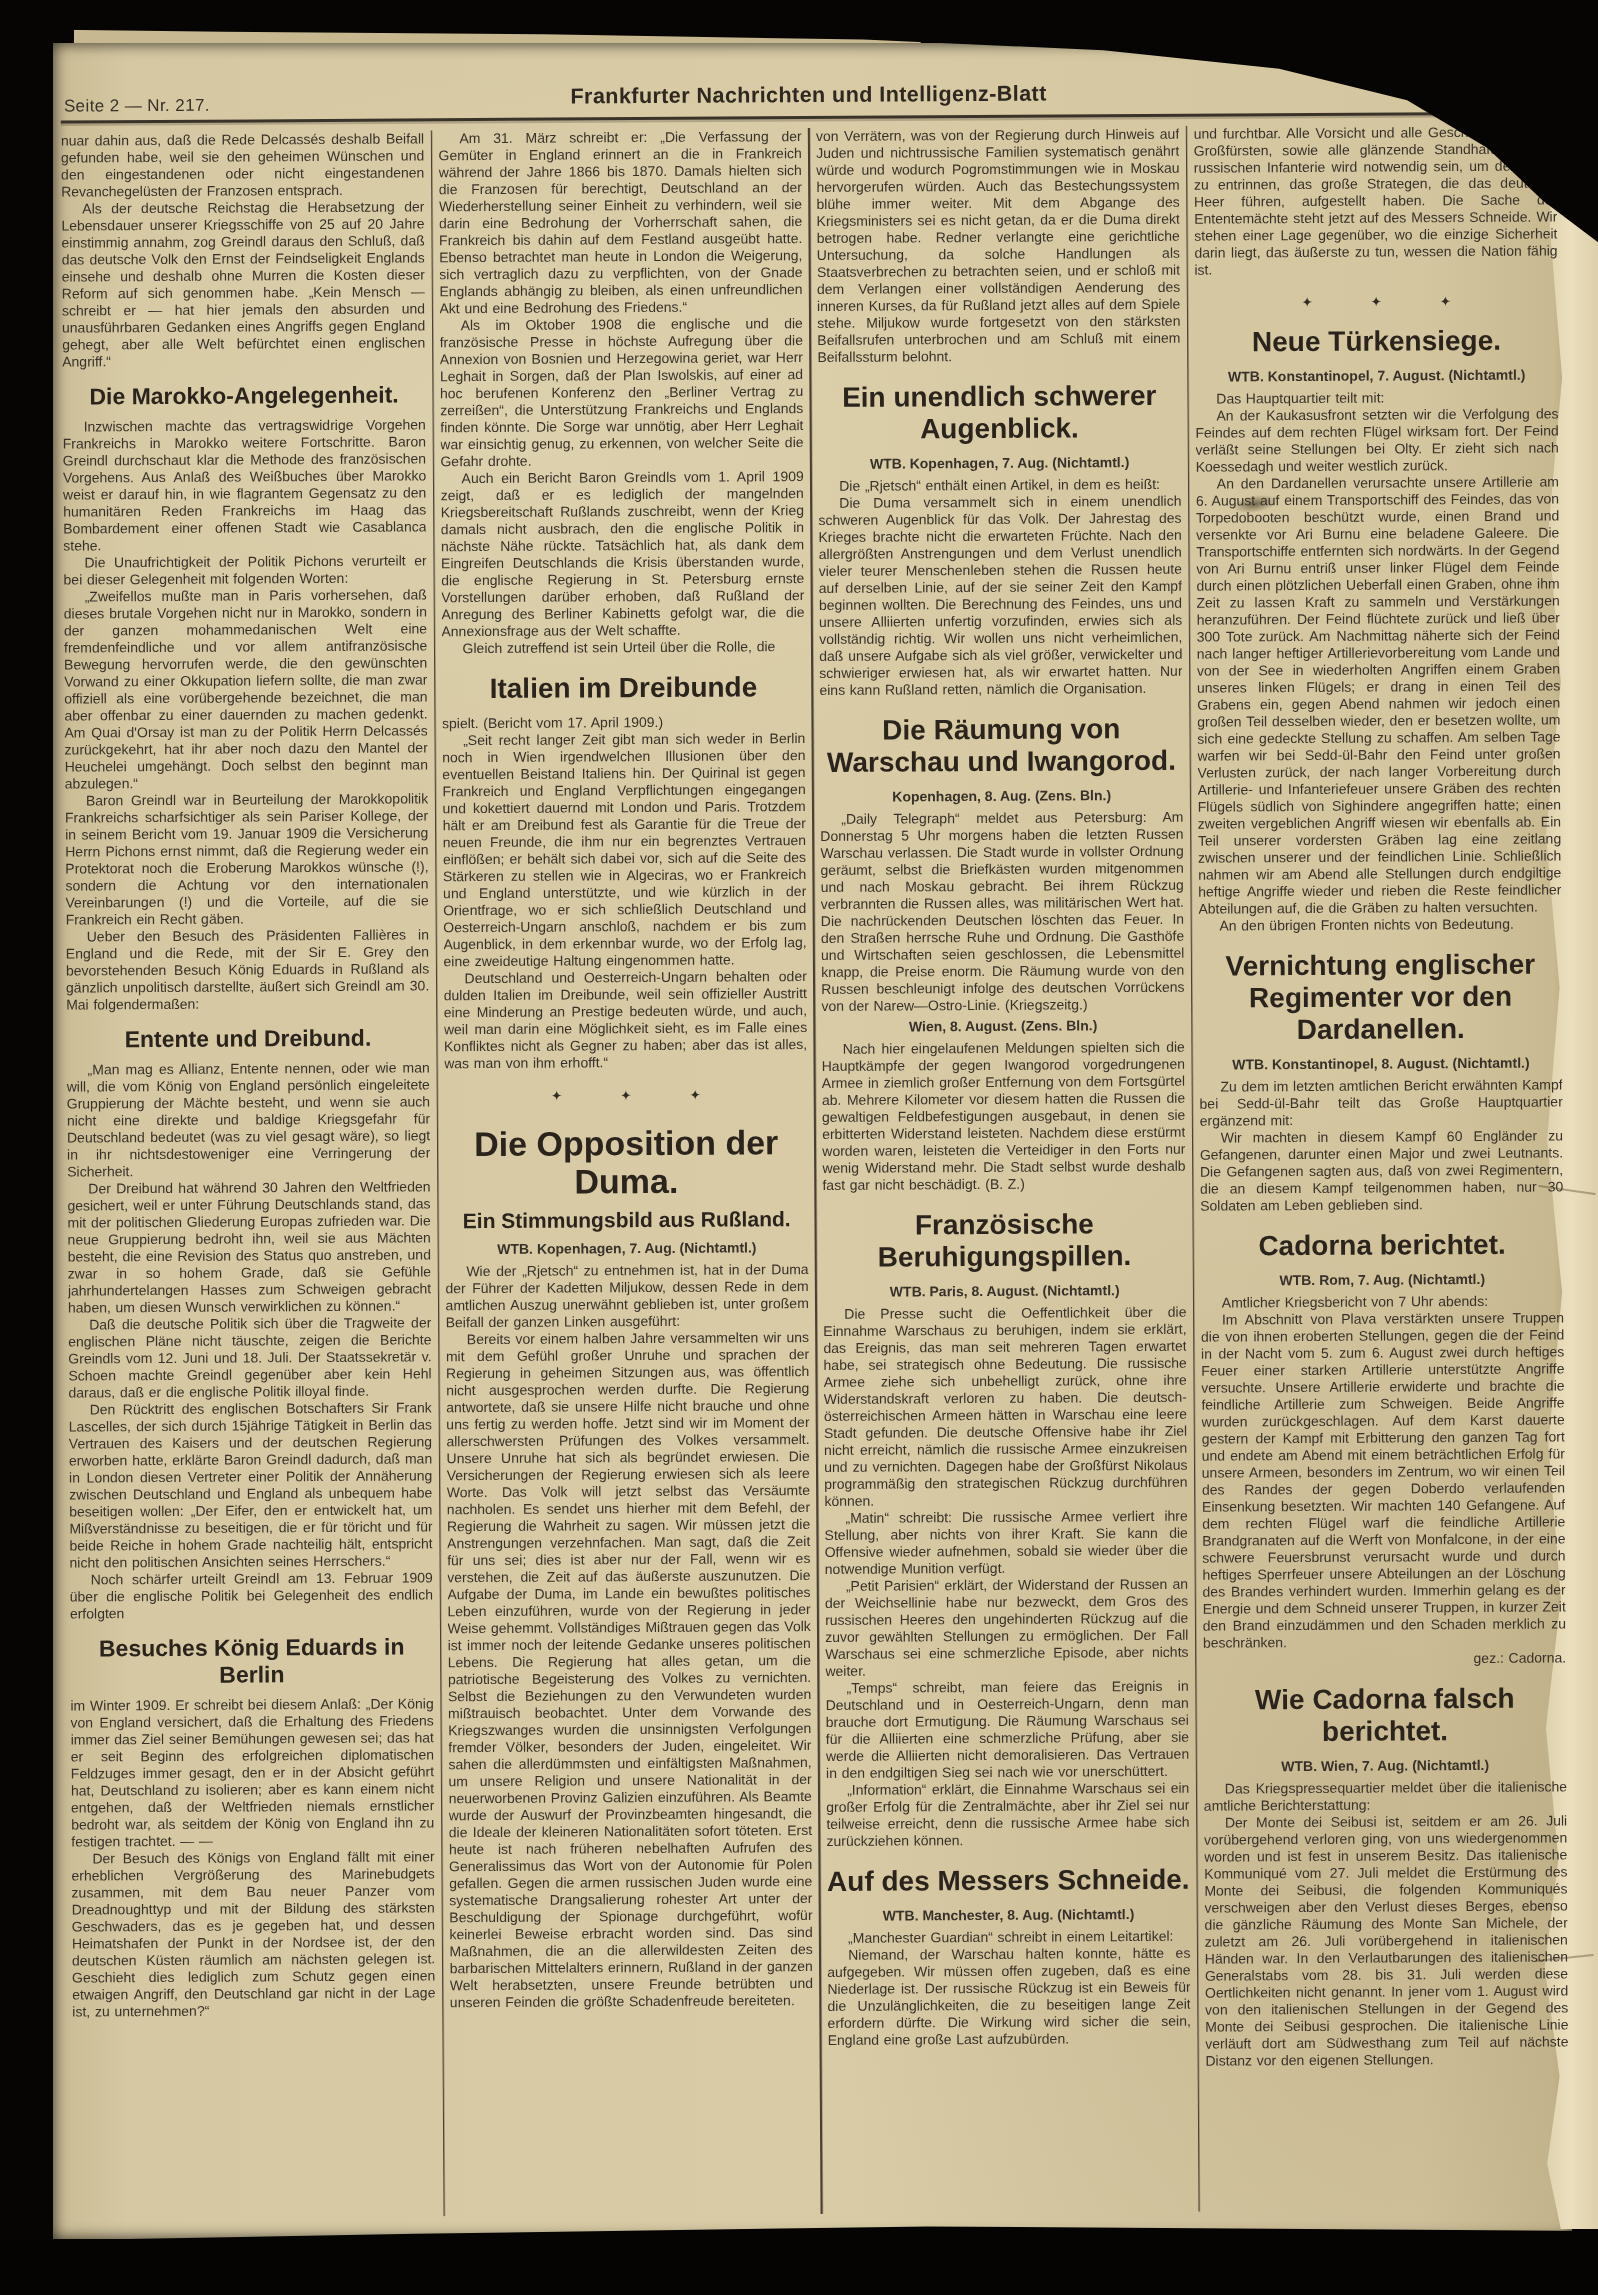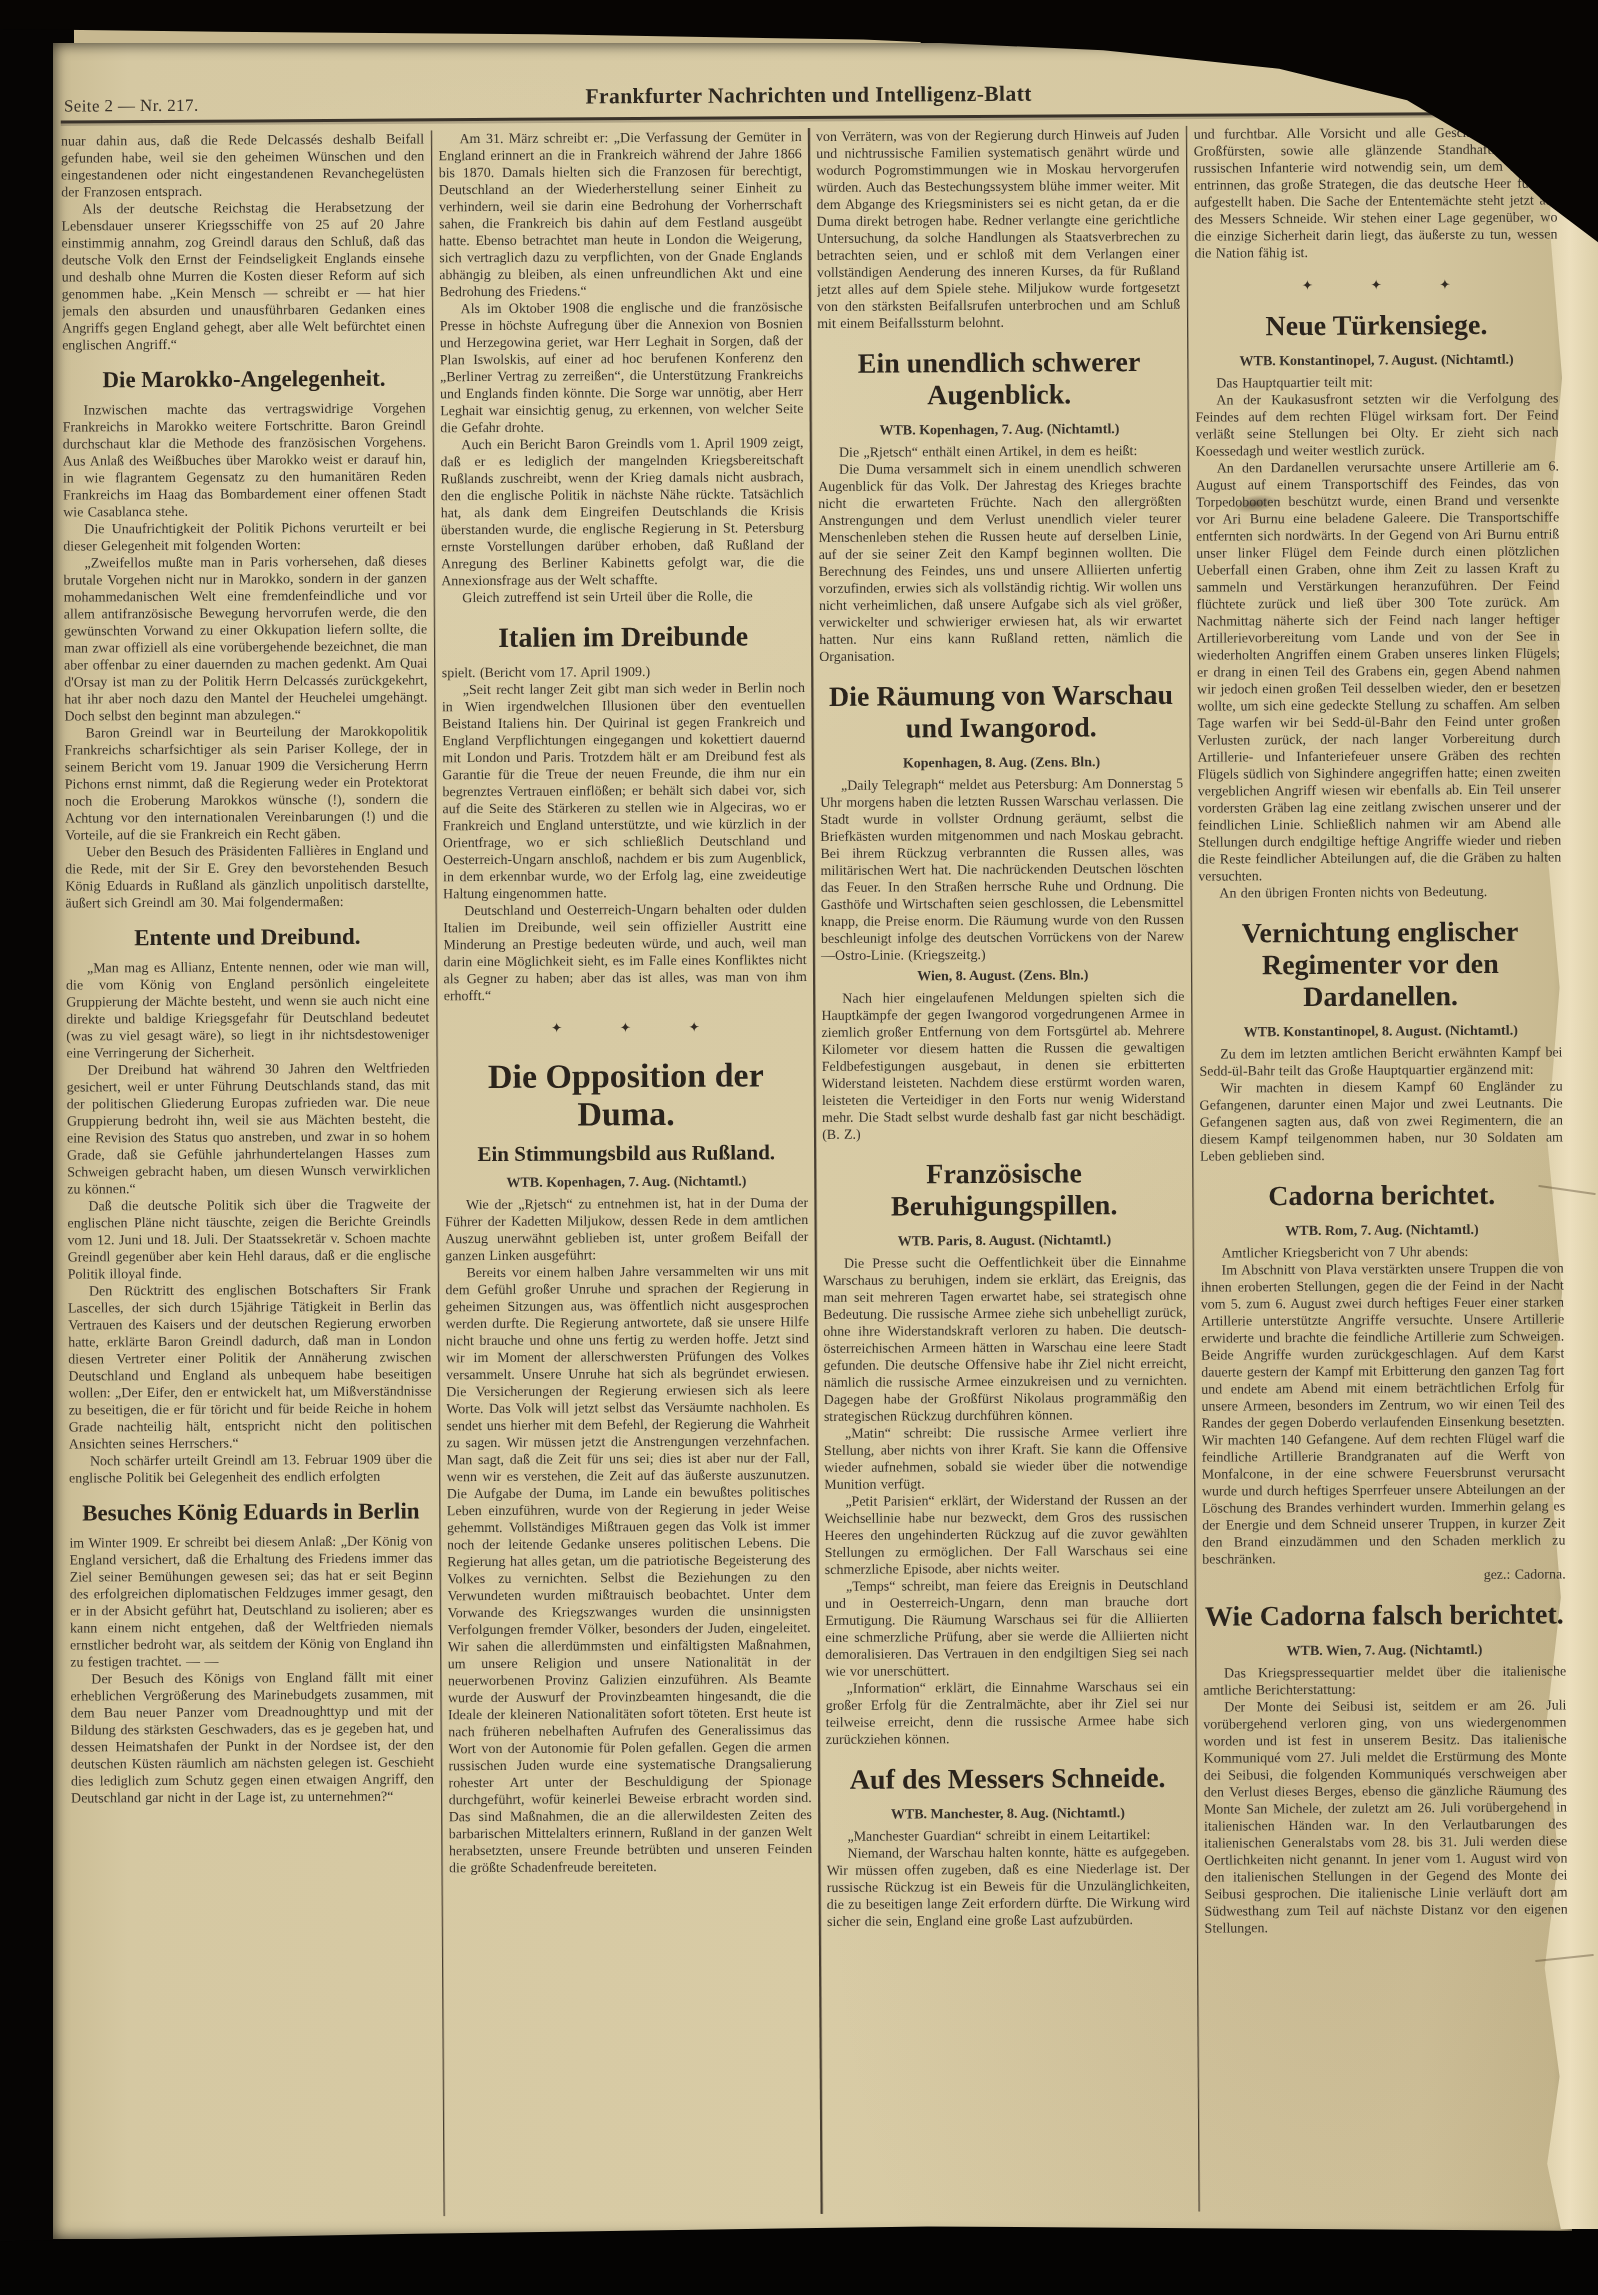--- a/index.html
+++ b/index.html
@@ -1,16 +1,16 @@
 <!DOCTYPE html>
 <html lang="de" style="font-size:12.8px"><head>
 <meta charset="utf-8">
 <style>
   html,body{margin:0;padding:0;background:#060504;width:1599px;height:2295px;overflow:hidden;}
-  #stage{position:relative;width:1599px;height:2295px;background:#060504;font-family:Liberation Serif, serif;}
+  #stage{position:relative;width:1599px;height:2295px;background:#060504;font-family:Liberation Sans, sans-serif;}
   
   #under-sheet{position:absolute;left:74px;top:24px;width:847px;height:22.4px;background:#c7b890;transform:rotate(-.3deg);border-radius:2.4px;}
   #paper{position:absolute;left:53px;top:43px;width:1519px;height:2196px;
     background:
       radial-gradient(959px 639px at 30% 18%, rgba(255,250,228,.16), transparent 60%),
       radial-gradient(799px 1199px at 85% 82%, rgba(120,95,55,.14), transparent 65%),
       linear-gradient(90deg,#c9bb93 0%,#d5c8a2 5%,#d8cba5 50%,#d4c69f 90%,#c6b78e 100%);
     box-shadow:0 0 14.4px rgba(0,0,0,.8) inset;}
   
   #torn-strip{position:absolute;left:1536px;top:51px;width:62px;height:2178px;

